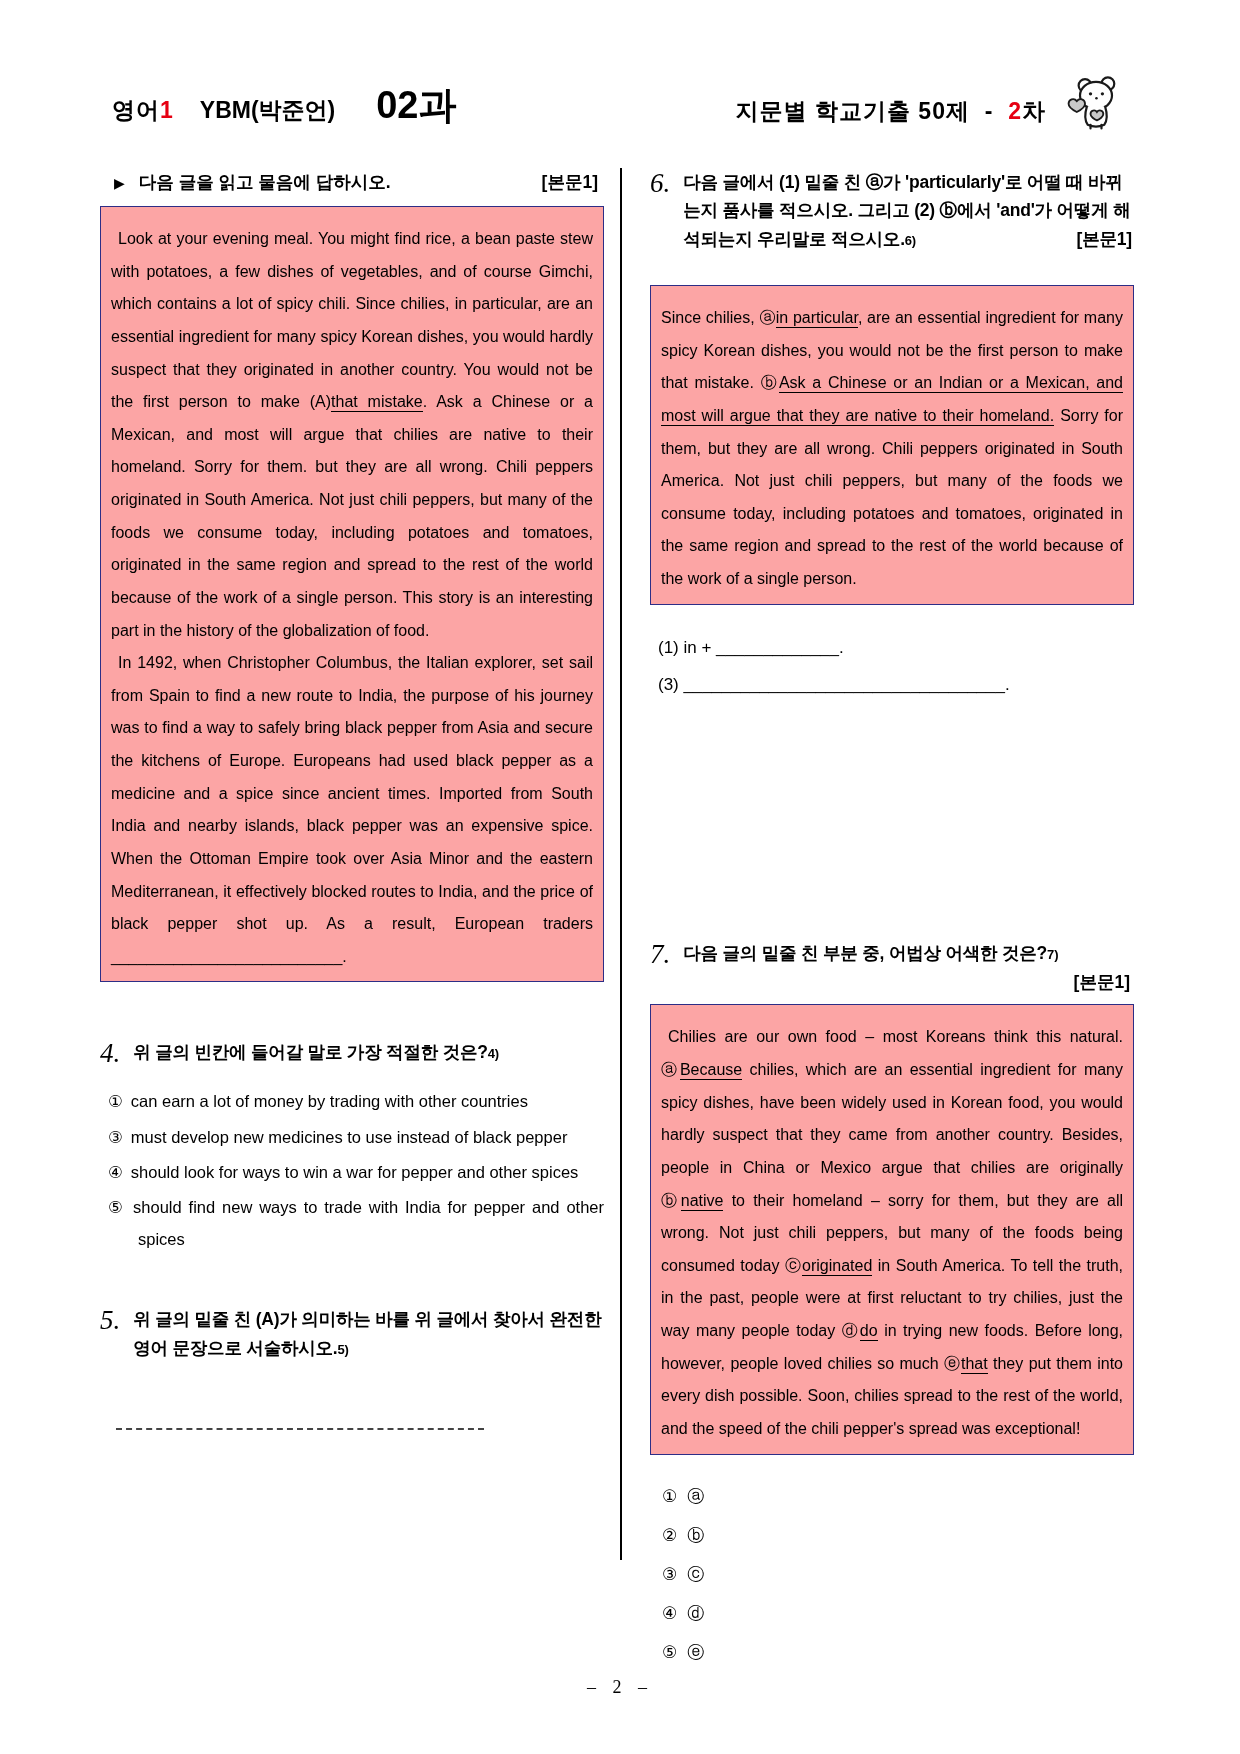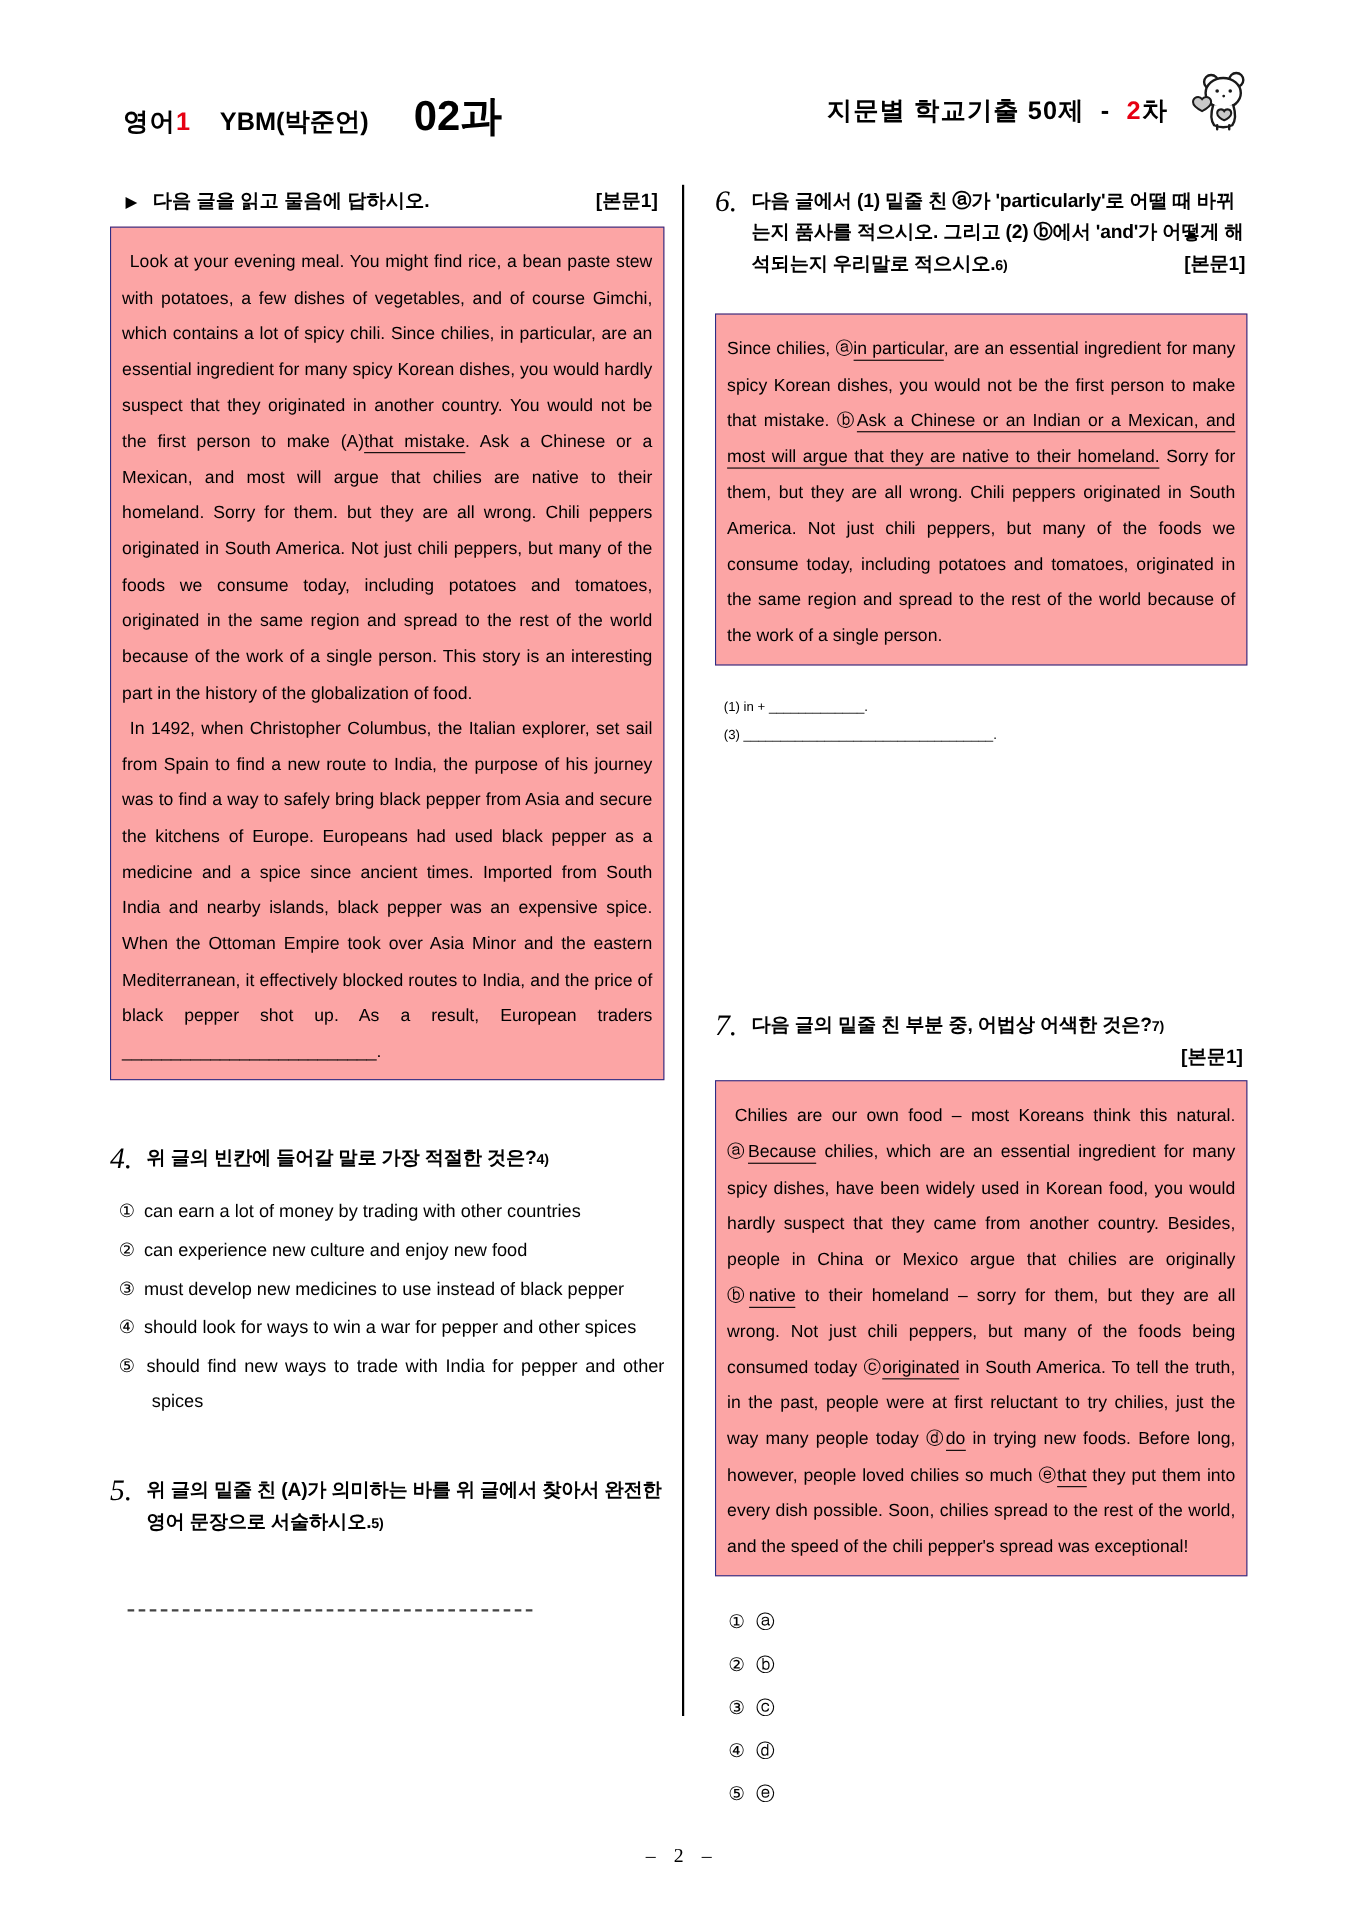--- a/index.html
+++ b/index.html
@@ -1,20 +1,20 @@
 <!DOCTYPE html>
 <html><head>
 <meta charset="utf-8">
 <style>
   html,body{margin:0;padding:0;background:#fff;}
   .page{position:relative;width:1240px;height:1754px;background:#fff;overflow:hidden;
         font-family:"Liberation Sans","DejaVu Sans",sans-serif;color:#000;}
 
   
-  .header{position:absolute;top:80px;left:112px;right:96px;display:flex;align-items:flex-start;}
+  .header{position:absolute;top:80px;left:112px;right:112px;display:flex;align-items:flex-end;}
   .h-left{display:flex;align-items:baseline;gap:26px;}
   .h-course{font-size:23px;font-weight:bold;letter-spacing:1px;}
   .red{color:#e60012;}
   .h-pub{font-size:23px;font-weight:bold;}
   .h-lesson{font-size:38px;font-weight:bold;margin-left:15px;}
   .h-right{margin-left:auto;display:flex;align-items:center;gap:18px;}
   .h-title{font-size:23px;font-weight:bold;letter-spacing:1px;}
   .bear{width:64px;height:58px;margin-top:-18px;}
 
   
@@ -47,21 +47,21 @@
   .q4{margin-top:56px;}
   .opts{margin:16px 0 0 8px;font-size:16.5px;}
   .opt{padding-left:30px;text-indent:-30px;line-height:1.95;margin:3px 0;text-align:justify;}
   .opt .opt-m{margin-right:8px;}
   .q5{margin-top:50px;}
   .answer-line{margin:64px 0 0 16px;width:368px;border-bottom:2px dashed #444;height:2px;}
 
   
   .q6{margin-top:0;}
   .r-pbox{margin-top:32px;}
-  .blanks{margin:24px 0 0 8px;font-size:12px;line-height:2.2;}
+  .blanks{margin:24px 0 0 8px;font-size:17px;line-height:2.2;}
   .q7{margin-top:236px;}
   .q7opts{margin:22px 0 0 12px;font-size:17px;line-height:2.3;}
   .q7opt span{margin-right:10px;}
 
   
   .page-num{position:absolute;bottom:56px;left:0;width:100%;text-align:center;
             font-family:"Liberation Serif","DejaVu Serif",serif;font-size:18px;letter-spacing:6px;}
 </style>
 </head>
 <body>
@@ -112,21 +112,20 @@
           <div class="para"><span>In 1492, when Christopher Columbus, the Italian explorer, set sail from Spain to find a new route to India, the purpose of his journey was to find a way to safely bring black pepper from Asia and secure the kitchens of Europe. Europeans had used black pepper as a medicine and a spice since ancient times. Imported from South India and nearby islands, black pepper was an expensive spice. When the Ottoman Empire took over Asia Minor and the eastern Mediterranean, it effectively blocked routes to India, and the price of black pepper shot up. As a result, European traders __________________________.</span></div>
         </div>
 
       <div class="q4">
         <div class="qhead">
           <span class="qnum">4.</span>
           <span class="qtext"><span>위 글의 빈칸에 들어갈 말로 가장 적절한 것은?</span><span class="fn">4)</span></span>
         </div>
         <div class="opts">
           <div class="opt"><span class="opt-m">①</span><span>can earn a lot of money by trading with other countries</span></div>
-          <div class="opt"><span class="opt-m">②</span><span>can experience new culture and enjoy new food</span></div>
           <div class="opt"><span class="opt-m">③</span><span>must develop new medicines to use instead of black pepper</span></div>
           <div class="opt"><span class="opt-m">④</span><span>should look for ways to win a war for pepper and other spices</span></div>
           <div class="opt"><span class="opt-m">⑤</span><span>should find new ways to trade with India for pepper and other spices</span></div>
         </div>
       </div>
 
       <div class="q5">
         <div class="qhead">
           <span class="qnum">5.</span>
           <span class="qtext"><span>위 글의 밑줄 친 (A)가 의미하는 바를 위 글에서 찾아서 완전한 영어 문장으로 서술하시오.</span><span class="fn">5)</span></span>

